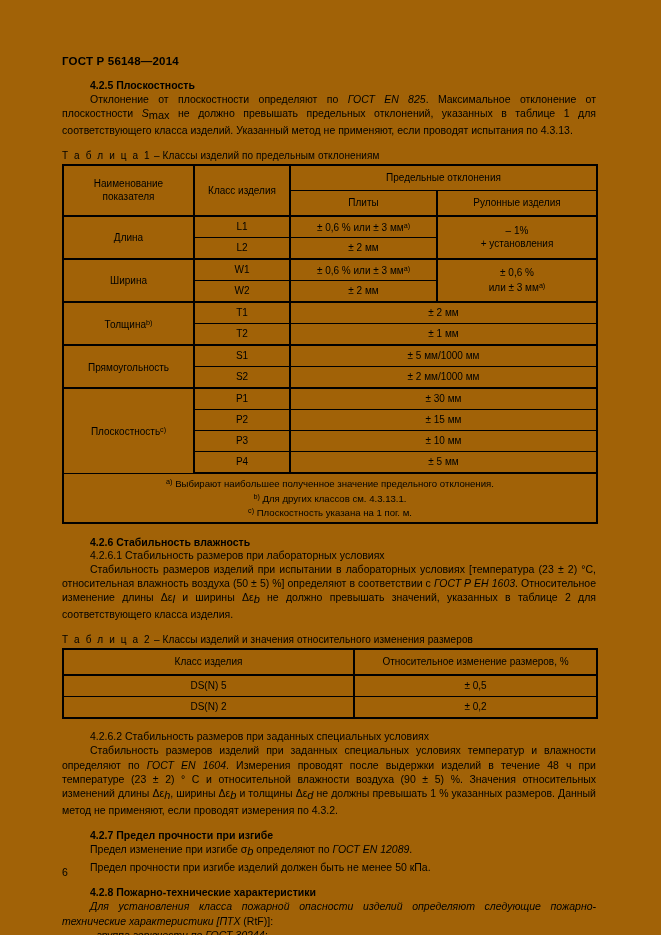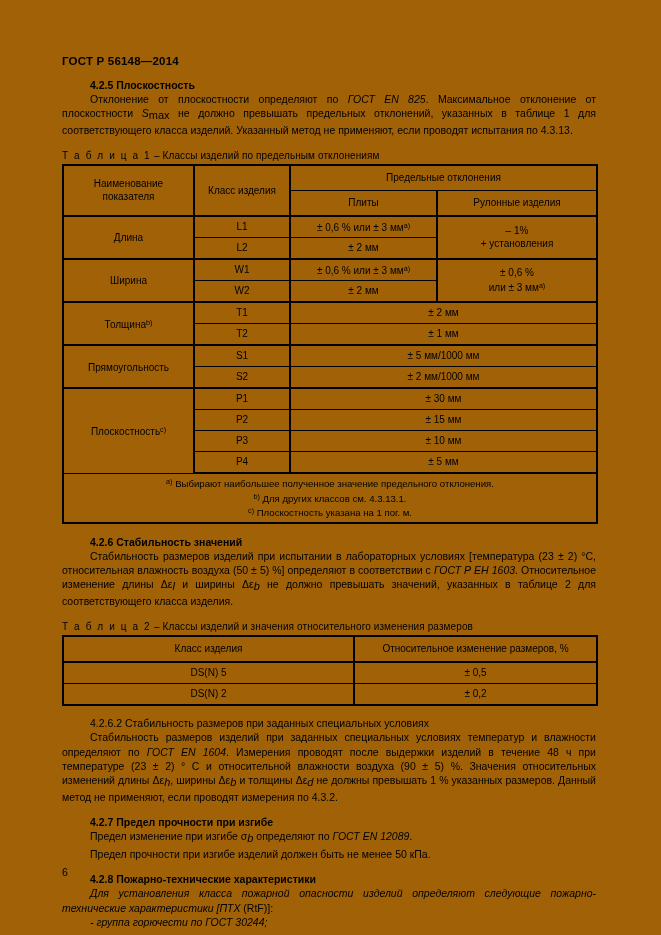--- a/index.html
+++ b/index.html
@@ -218,21 +218,22 @@
         <tr>
           <td class="notes outer-l outer-r outer-b" colspan="4">
             <div><sup>a)</sup><span> Выбирают наибольшее полученное значение предельного отклонения.</span></div>
             <div><sup>b)</sup><span> Для других классов  см. 4.3.13.1.</span></div>
             <div><sup>c)</sup><span> Плоскостность указана на 1 пог. м.</span></div>
           </td>
         </tr>
       </tbody>
     </table>
 
-    <div class="h-bold">4.2.6 Стабильность значений</div>
+    <div class="h-bold">4.2.6 Стабильность влажность</div>
+    <div class="h-plain">4.2.6.1 Стабильность размеров при лабораторных условиях</div>
     <p class="para"><span>Стабильность размеров изделий при испытании в лабораторных условиях [температура (23 ± 2) °С, относительная влажность воздуха (50 ± 5) %] определяют в соответствии с </span><span class="it">ГОСТ Р ЕН 1603</span><span>. Относительное изменение длины Δε</span><sub class="it">l</sub><span> и ширины Δε</span><sub class="it">b</sub><span> не должно превышать значений, указанных в таблице 2 для соответствующего класса изделия.</span></p>
 
     <div class="tbl-caption"><span class="spaced">Т а б л и ц а 2</span><span> – Классы изделий и значения относительного изменения размеров</span></div>
 
     <table class="gost">
       <colgroup>
         <col style="width:291px">
         <col style="width:243px">
       </colgroup>
       <tbody>

